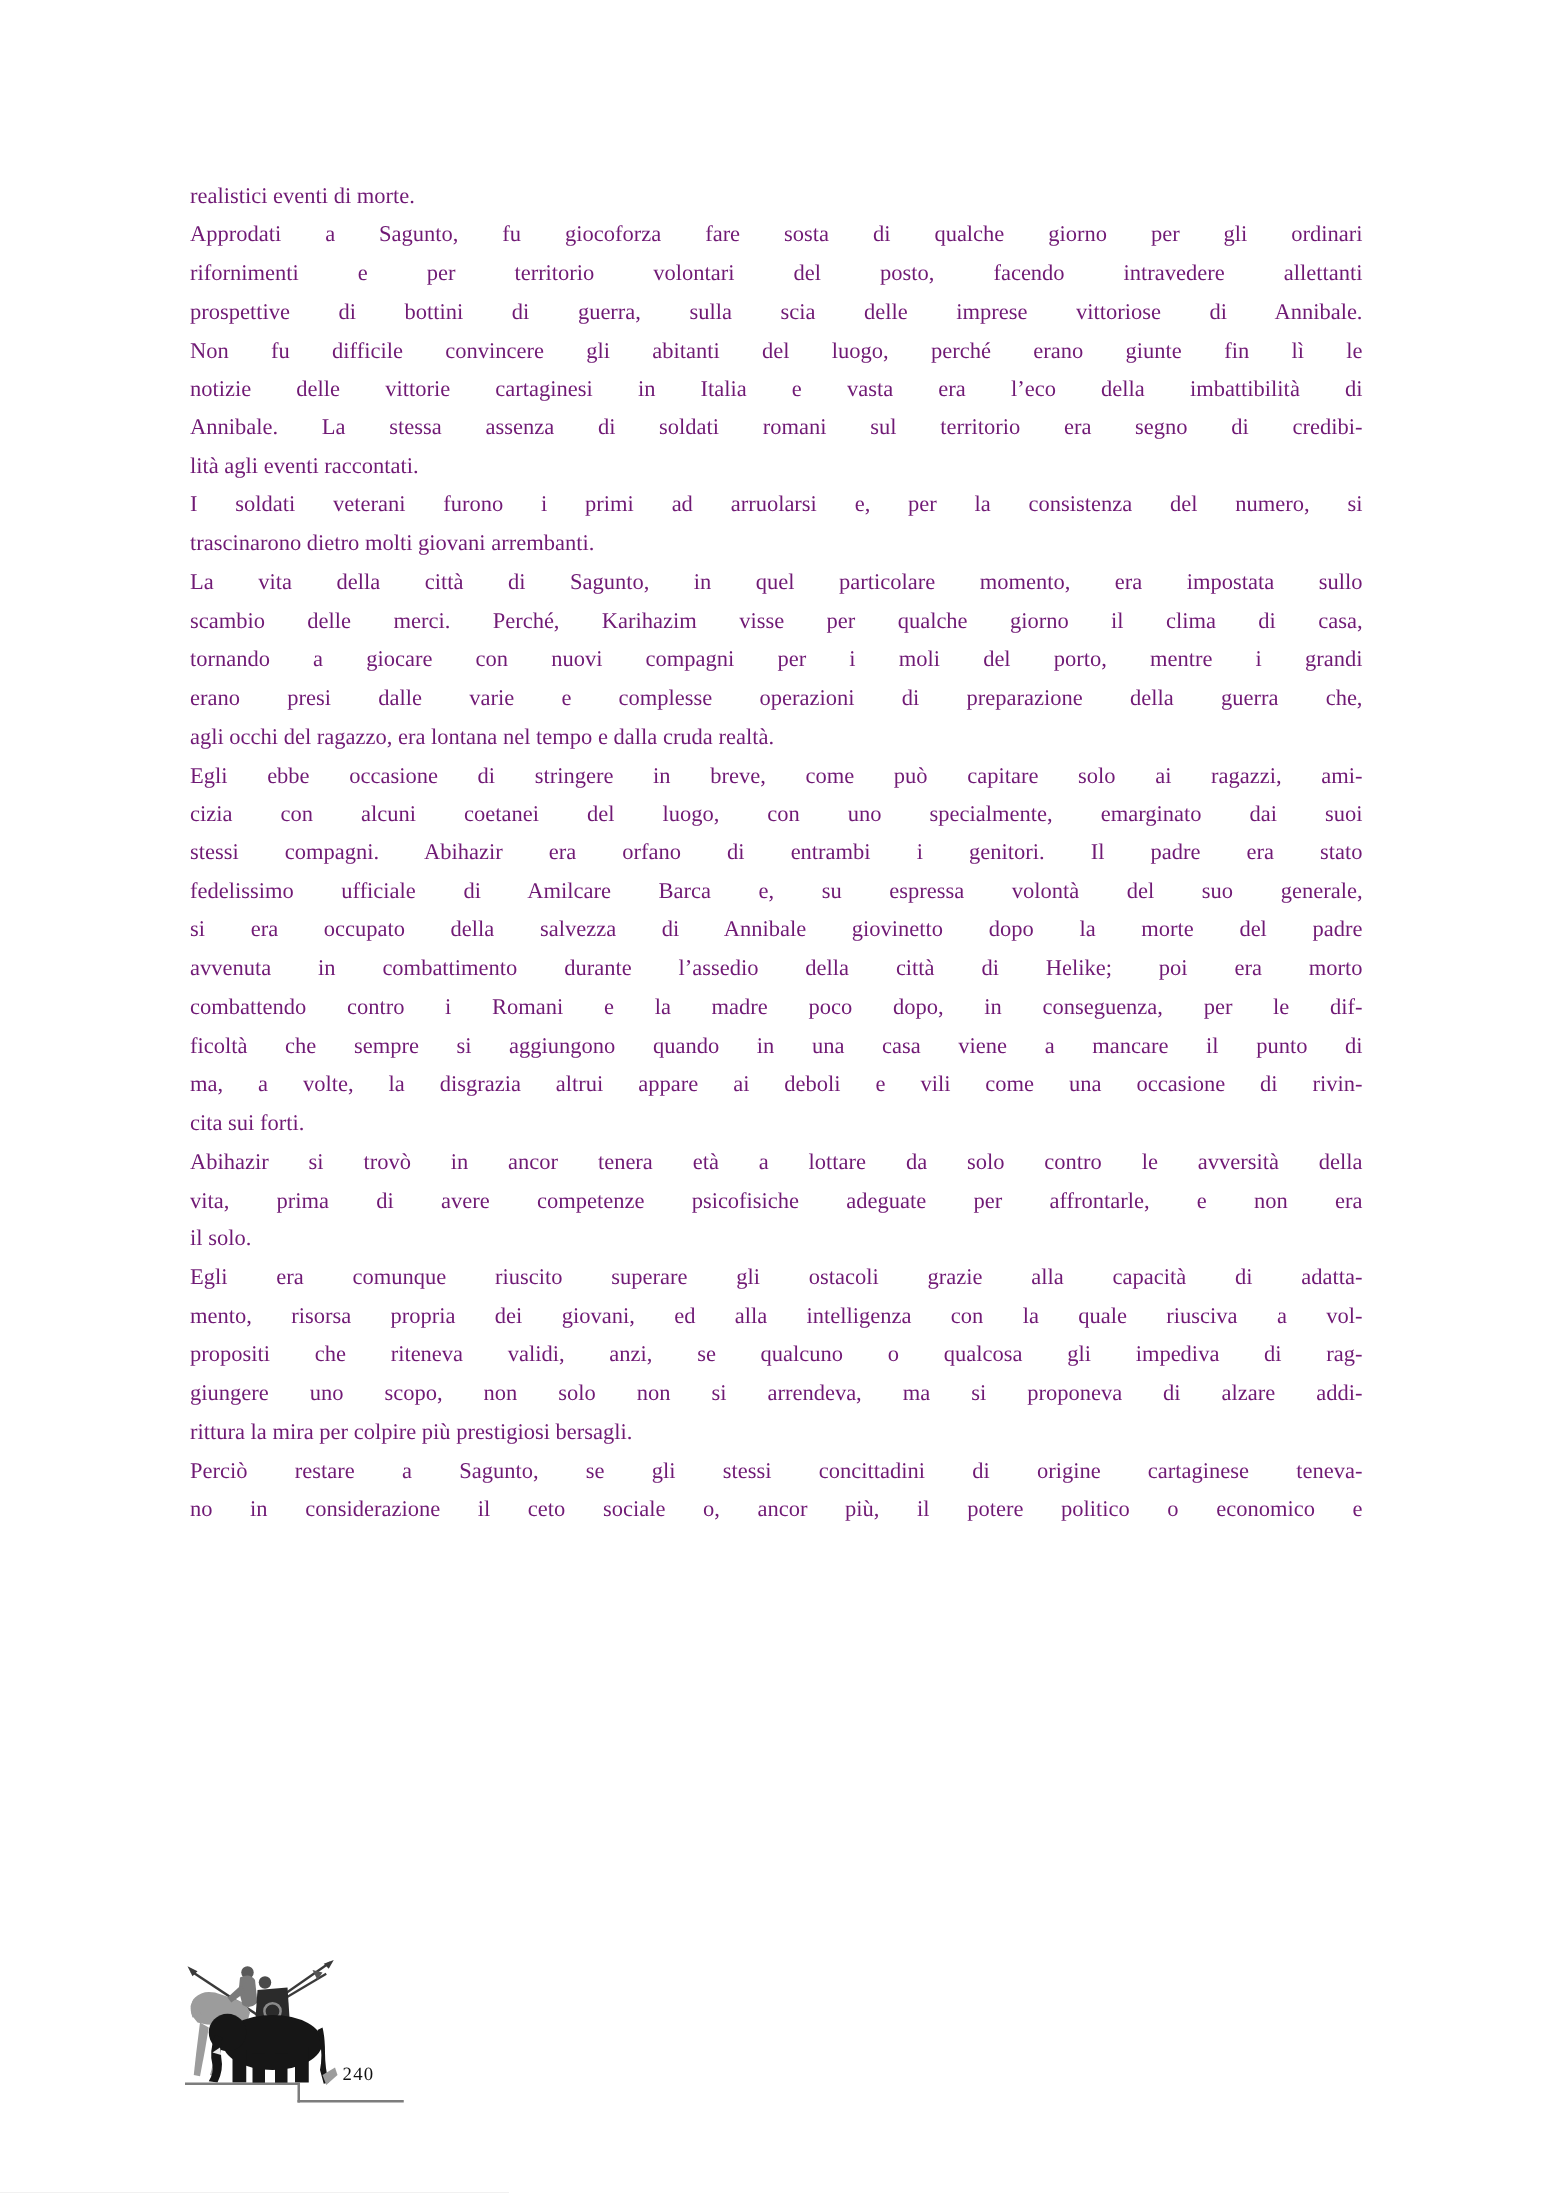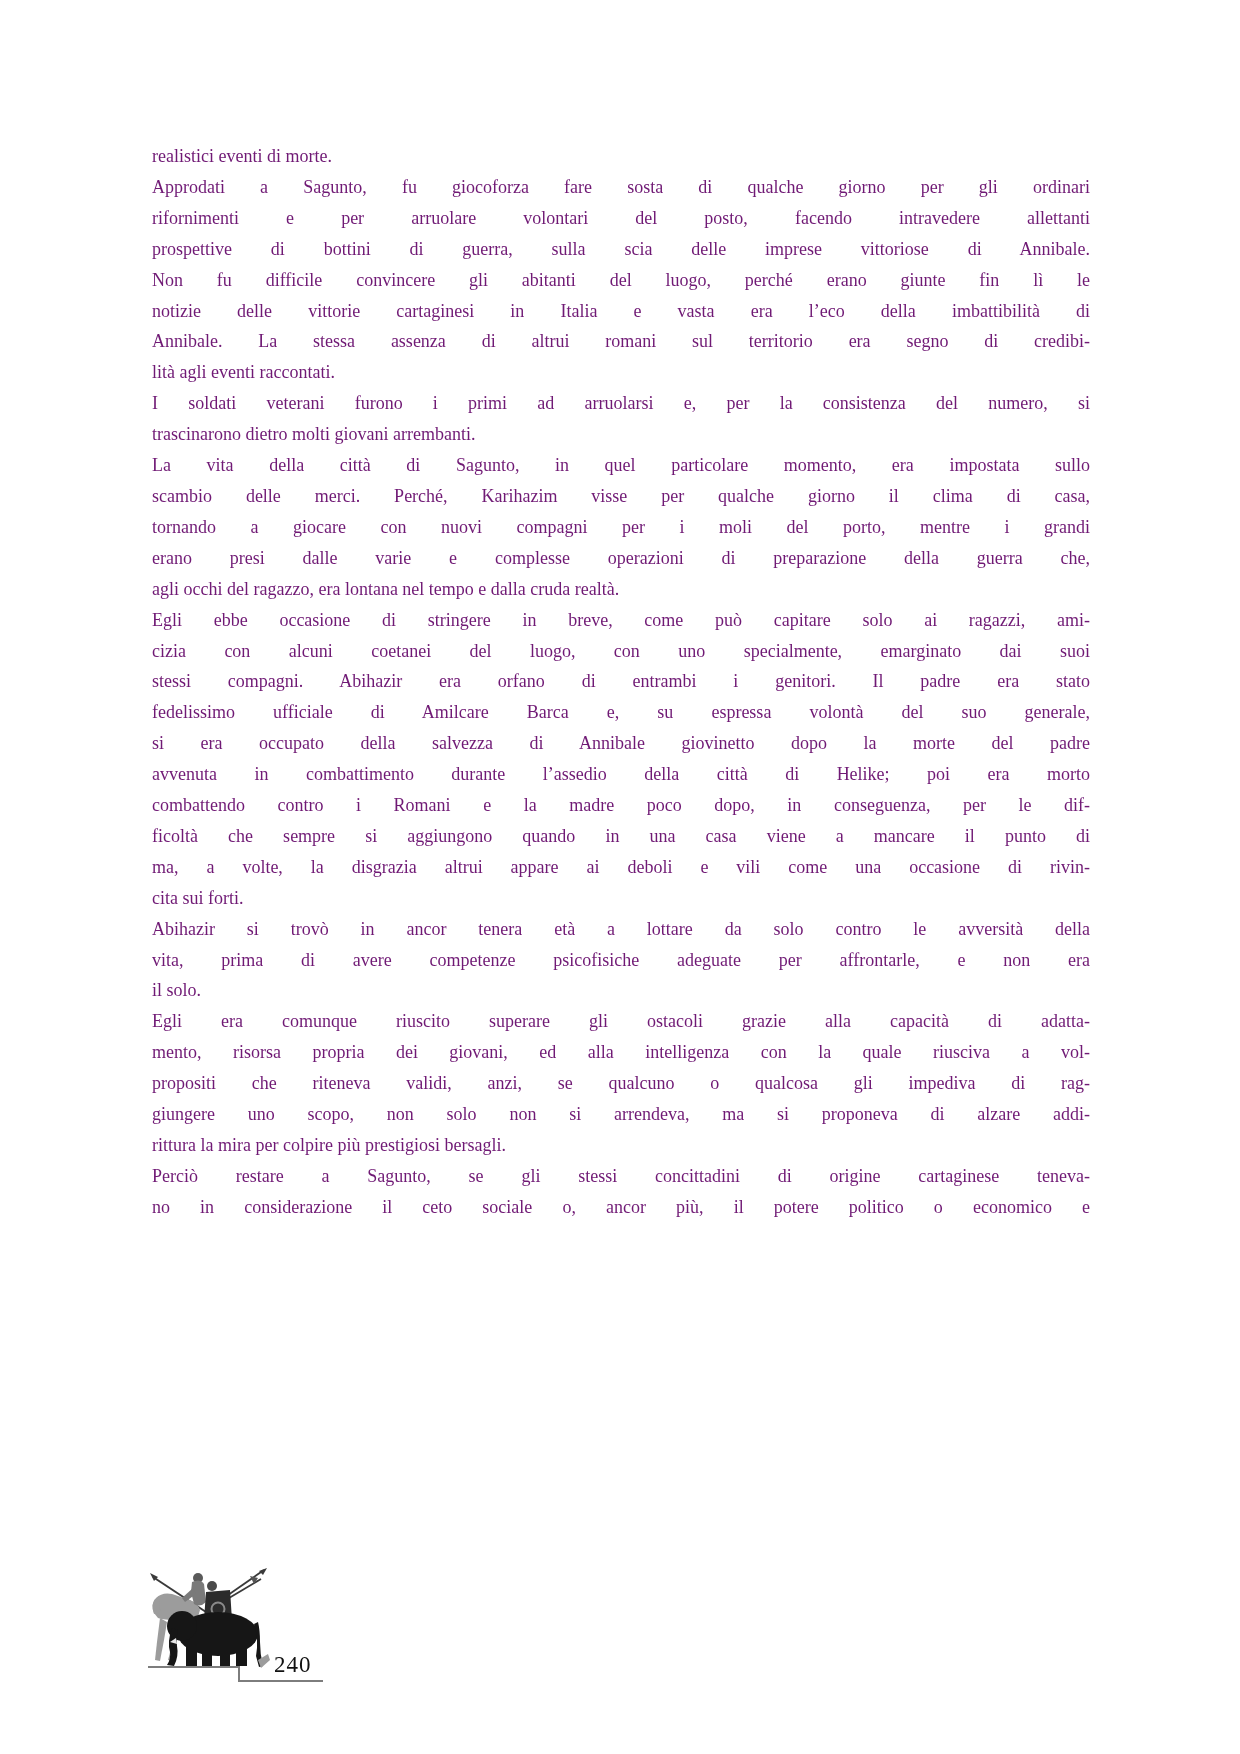--- a/index.html
+++ b/index.html
@@ -37,41 +37,41 @@
     height: 106px;
   }
   .rule { position: absolute; background: #7d7d7d; }
   .rule-top    { left: 148px; top: 1666px; width: 92px;  height: 2px; }
   .rule-step   { left: 238px; top: 1666px; width: 2px;   height: 16px; }
   .rule-bottom { left: 238px; top: 1680px; width: 85px;  height: 2px; }
   .page-number {
     position: absolute;
     left: 274px;
     top: 1652px;
-    font-size: 23px;
+    font-size: 15px;
     color: #111111;
     letter-spacing: 1px;
   }
 </style>
 </head>
 <body>
 
 <div class="page">
 
   <div class="text-block">
       <div>
         <div class="line last">realistici eventi di morte.</div>
       </div>
       <div>
         <div class="line">Approdati a Sagunto, fu giocoforza fare sosta di qualche giorno per gli ordinari</div>
-        <div class="line">rifornimenti e per arruolare volontari del posto, facendo intravedere allettanti</div>
+        <div class="line">rifornimenti e per territorio volontari del posto, facendo intravedere allettanti</div>
         <div class="line">prospettive di bottini di guerra, sulla scia delle imprese vittoriose di Annibale.</div>
         <div class="line">Non fu difficile convincere gli abitanti del luogo, perché erano giunte fin lì le</div>
         <div class="line">notizie delle vittorie cartaginesi in Italia e vasta era l’eco della imbattibilità di</div>
-        <div class="line">Annibale. La stessa assenza di altrui romani sul territorio era segno di credibi-</div>
+        <div class="line">Annibale. La stessa assenza di soldati romani sul territorio era segno di credibi-</div>
         <div class="line last">lità agli eventi raccontati.</div>
       </div>
       <div>
         <div class="line">I soldati veterani furono i primi ad arruolarsi e, per la consistenza del numero, si</div>
         <div class="line last">trascinarono dietro molti giovani arrembanti.</div>
       </div>
       <div>
         <div class="line">La vita della città di Sagunto, in quel particolare momento, era impostata sullo</div>
         <div class="line">scambio delle merci. Perché, Karihazim visse per qualche giorno il clima di casa,</div>
         <div class="line">tornando a giocare con nuovi compagni per i moli del porto, mentre i grandi</div>

